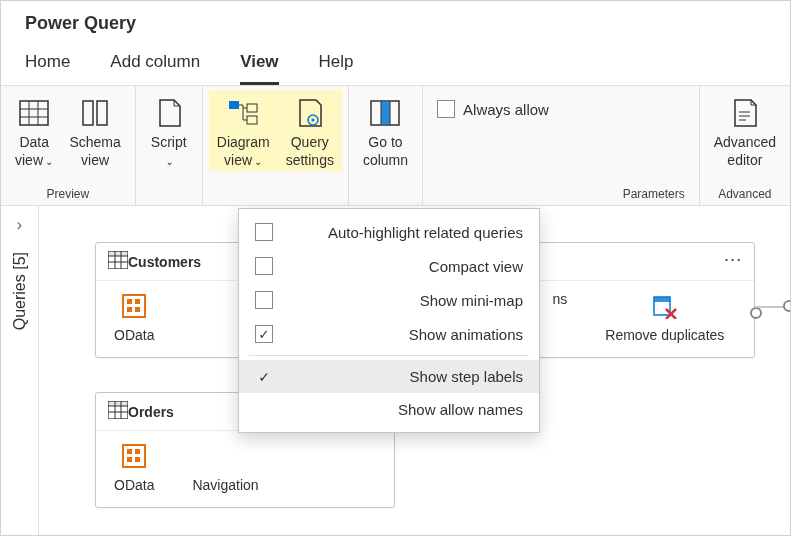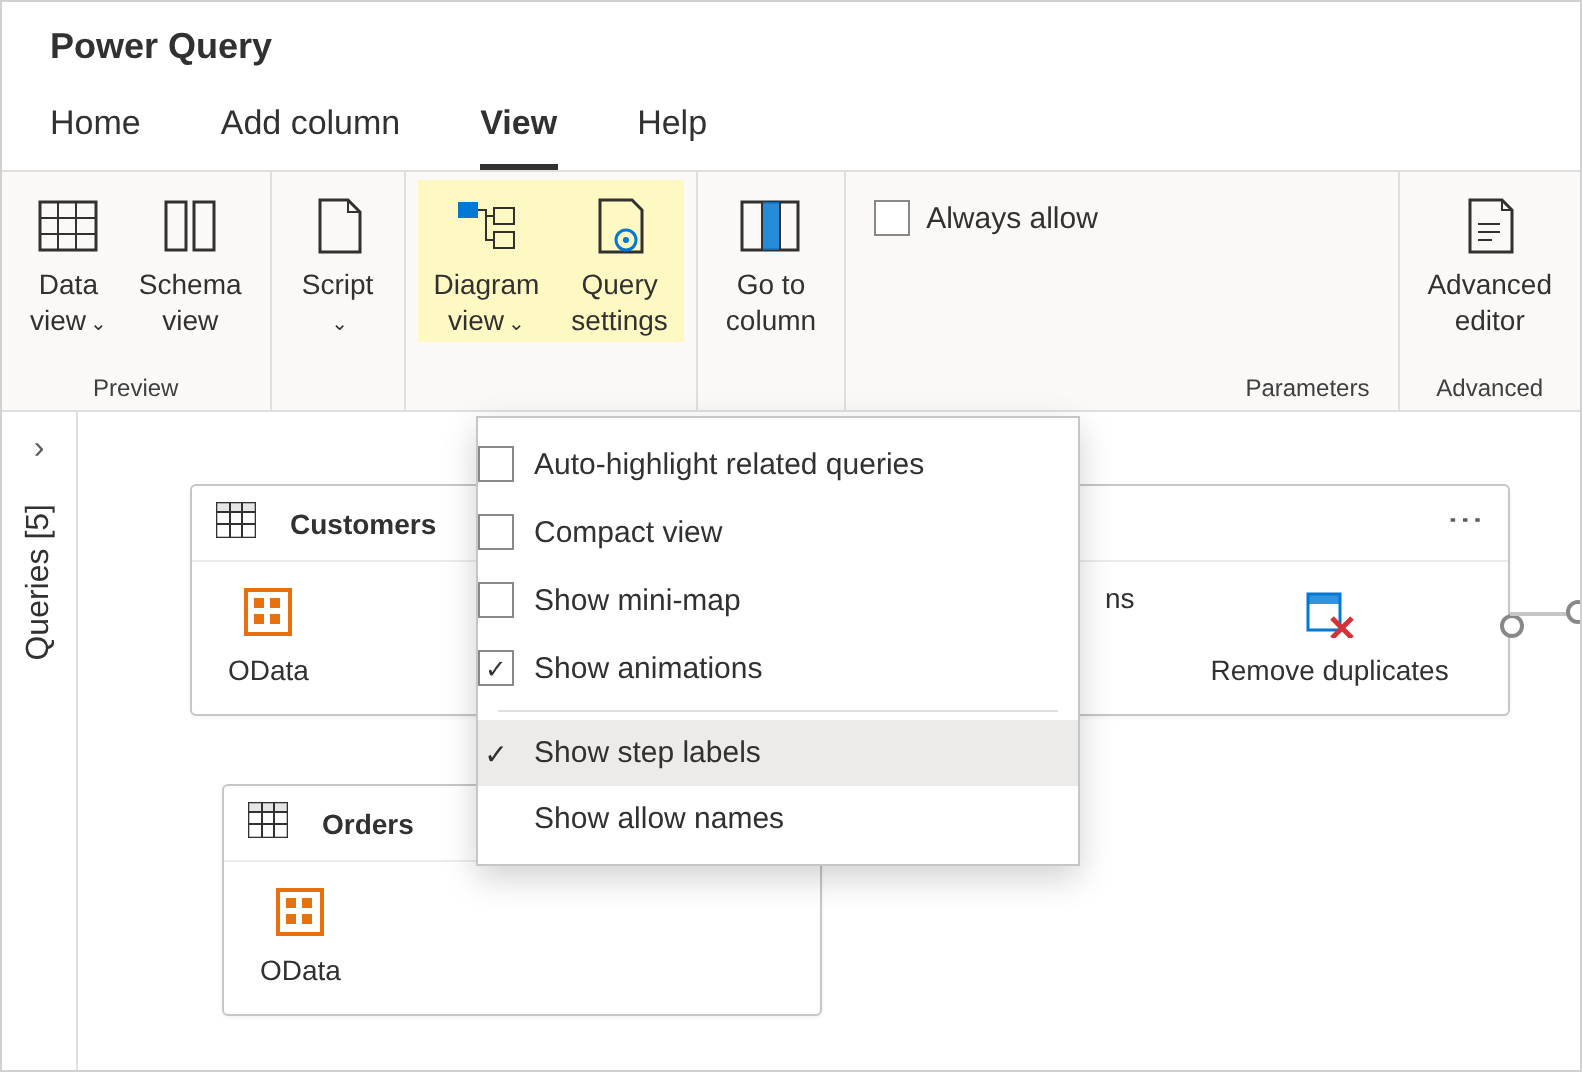--- a/index.html
+++ b/index.html
@@ -87,21 +87,21 @@
   .side-rail .vlabel { writing-mode: vertical-rl; transform: rotate(180deg); font-size:16px; }
   .canvas { flex:1; padding: 18px 0 0 0; position:relative;}
   .query-card {
     position:absolute;
     border:1px solid #c8c6c4;
     border-radius:3px;
     background:#fff;
     box-shadow: 0 1px 2px rgba(0,0,0,0.05);
   }
   .q-head {
-    display:flex; align-items:center; gap:17px;
+    display:flex; align-items:center; gap:0;
     padding:8px 12px;
     border-bottom:1px solid #edebe9;
     font-weight:600;
     text-align:right;
   }
   .q-body {
     display:flex; gap:38px; padding:10px 18px 14px 18px;
   }
   .step { display:flex; flex-direction:column; align-items:center; gap:6px; font-size:14px; position:relative;}
   .step .sico { width:30px; height:30px; display:flex; align-items:center; justify-content:center;}
@@ -112,21 +112,21 @@
   .dropdown {
     position:absolute;
     left:238px; top:208px;
     width:302px;
     background:#fff;
     border:1px solid #c8c6c4;
     box-shadow: 0 6px 16px rgba(0,0,0,0.18);
     z-index:50;
     padding:6px 0;
   }
-  .dd-item { display:flex; align-items:center; gap:10px; padding:8px 0; font-size:15px; cursor:pointer;}
+  .dd-item { display:flex; align-items:center; gap:10px; padding:8px 16px; font-size:15px; cursor:pointer;justify-content:space-between;}
   .dd-item.sel { background:#edebe9; }
   .dd-sep { height:1px; background:#e1dfdd; margin:4px 10px;}
   .dd-chk { width:18px; height:18px; border:1px solid #8a8886; display:flex;align-items:center;justify-content:center; font-size:13px;}
   .dd-tick { width:18px; text-align:center; font-size:14px;}
   .connector { position:absolute; height:2px; background:#c8c6c4; }
 </style>
 </head>
 <body>
 
 <div class="titlebar">Power Query</div>
@@ -309,21 +309,21 @@
               </svg>
           </span>
           <span>Remove duplicates</span>
         </div>
       </div>
       <span class="node-handle" style="right:-8px; top:64px"></span>
     </div>
     <div class="connector" style="left:716px; top:100px; width:30px"></div>
     <span class="node-handle" style="left:744px; top:94px"></span>
 
-    <div class="query-card" style="left:56px; top:186px; width:300px;margin-left:16px;">
+    <div class="query-card" style="left:56px; top:186px; width:300px;">
       <div class="q-head">
         <span>
           <svg width="20" height="18">
               <rect x="0" y="0" width="20" height="18" fill="none" stroke="#323130" stroke-width="1.3"></rect>
               <rect x="0" y="0" width="20" height="5" fill="#323130" opacity="0.12"></rect>
               <line x1="0" y1="5" x2="20" y2="5" stroke="#323130"></line>
               <line x1="0" y1="11" x2="20" y2="11" stroke="#323130"></line>
               <line x1="7" y1="0" x2="7" y2="18" stroke="#323130"></line>
               <line x1="13" y1="0" x2="13" y2="18" stroke="#323130"></line>
             </svg>
@@ -336,20 +336,24 @@
             <svg width="26" height="26">
                 <rect x="2" y="2" width="22" height="22" fill="#fff" stroke="#e8700d" stroke-width="2"></rect>
                 <rect x="6" y="6" width="5" height="5" fill="#e8700d"></rect>
                 <rect x="14" y="6" width="5" height="5" fill="#e8700d"></rect>
                 <rect x="6" y="14" width="5" height="5" fill="#e8700d"></rect>
                 <rect x="14" y="14" width="5" height="5" fill="#e8700d"></rect>
               </svg>
           </span>
           <span>OData</span>
         </div>
+        <div class="step">
+          <span class="sico" style="visibility:hidden"></span>
+          <span>Navigation</span>
+        </div>
       </div>
     </div>
 
   </div>
 </div>
 
 <div class="dropdown">
   <div class="dd-item">
     <span class="dd-chk"></span>
     <span>Auto-highlight related queries</span>

